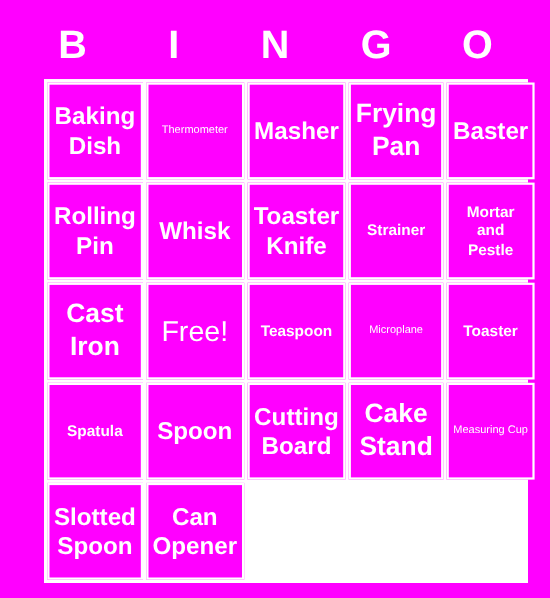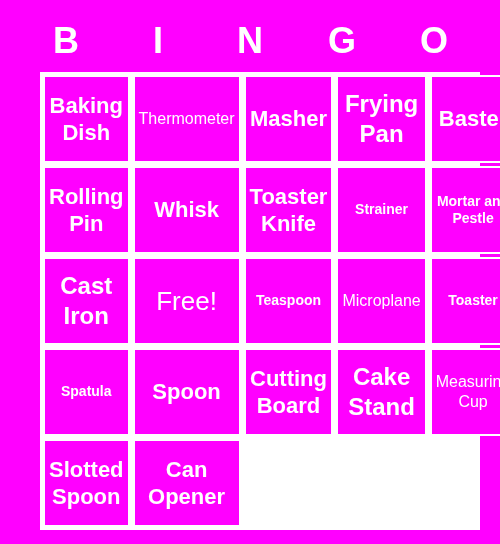--- a/index.html
+++ b/index.html
@@ -53,21 +53,21 @@
       font-weight: bold;
       line-height: 1.25;
     }
     .bingo-cell.large-text .cell-text {
       font-size: 22px;
     }
     .bingo-cell.xlarge-text .cell-text {
       font-size: 24px;
     }
     .bingo-cell.small-text .cell-text {
-      font-size: 16px;
+      font-size: 10px;
       font-weight: normal;
     }
     .bingo-cell.free-cell .cell-text {
       font-size: 26px;
       font-weight: normal;
     }
   </style>
 </head>
 <body>
 

